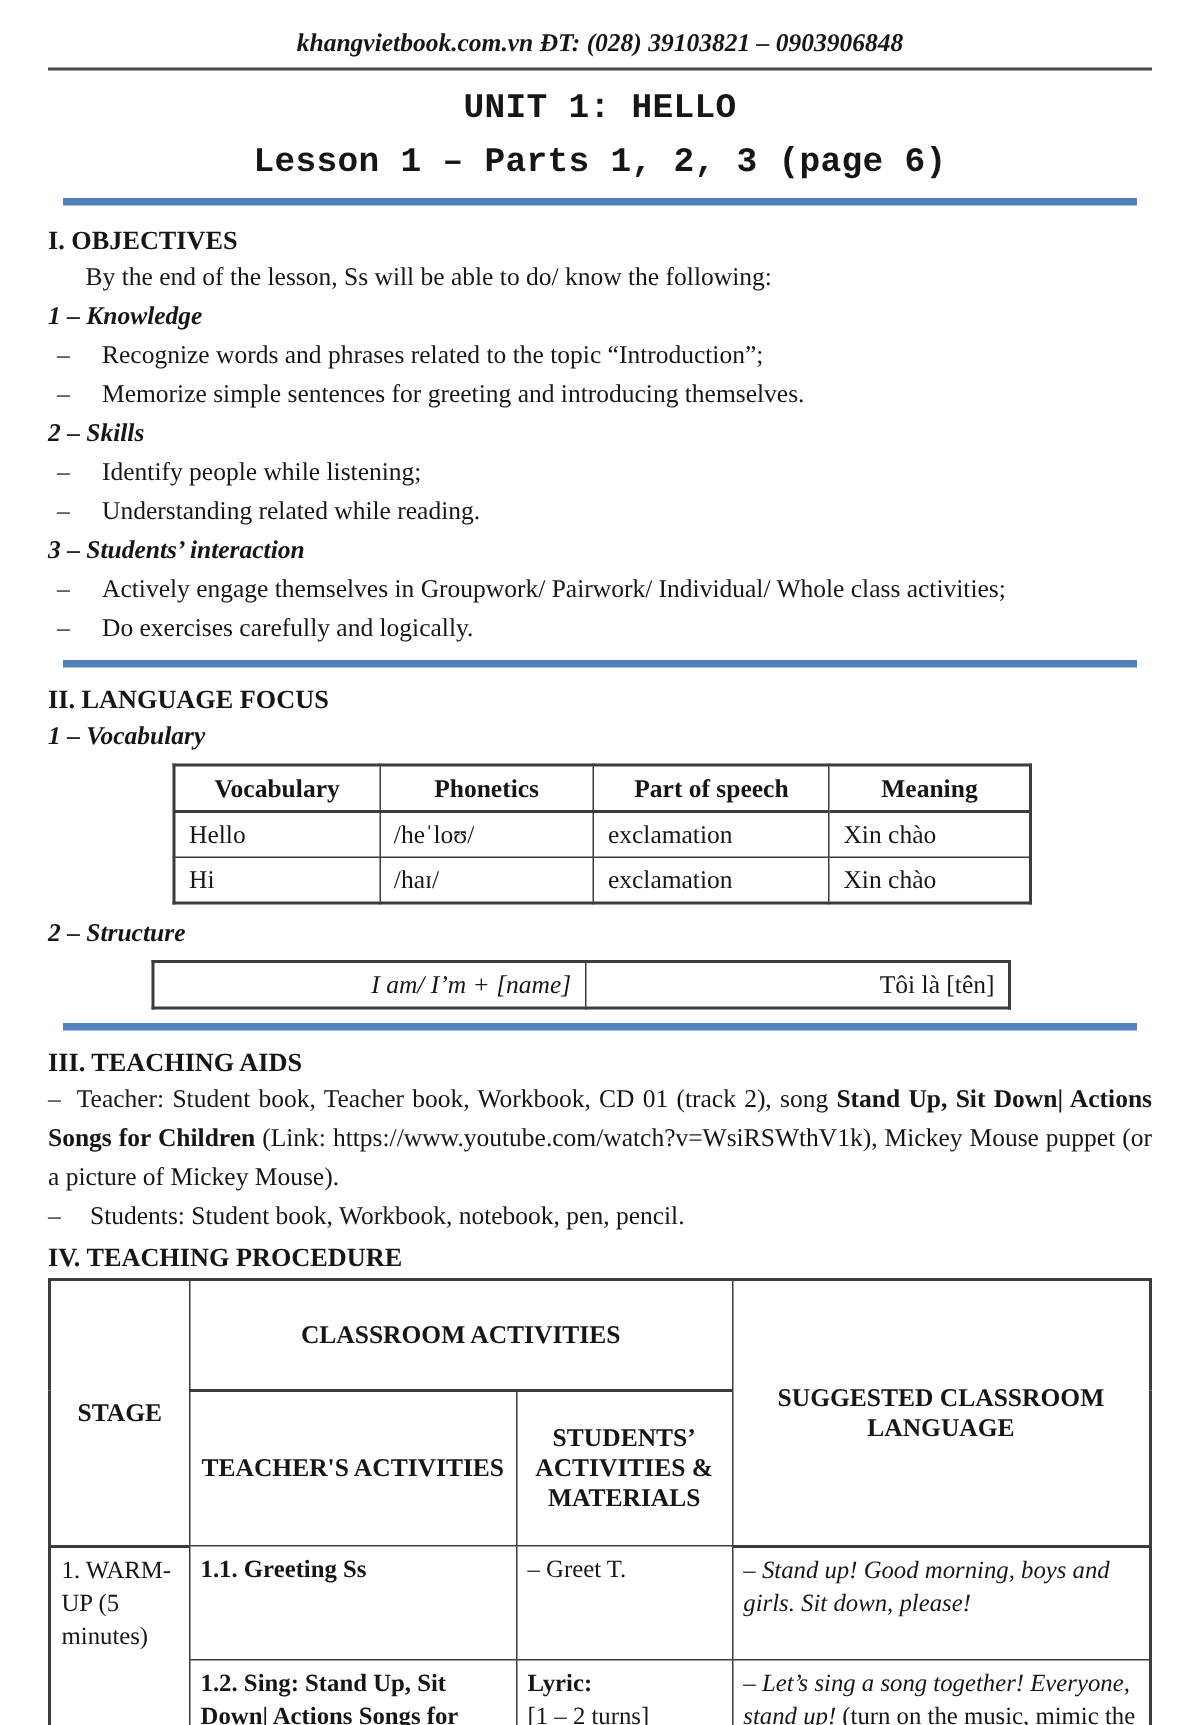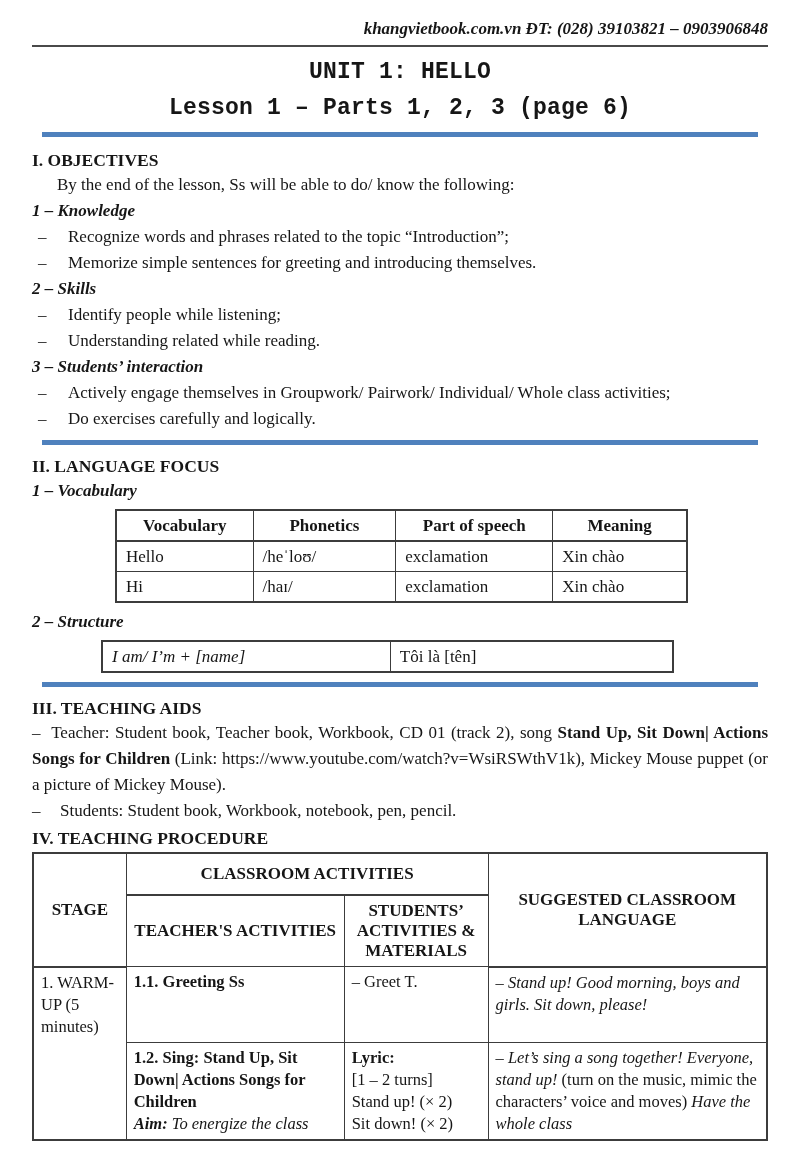--- a/index.html
+++ b/index.html
@@ -3,21 +3,21 @@
 <meta charset="utf-8">
 <style>
   html,body{margin:0;padding:0}
   body{
     width:800px;height:1150px;overflow:hidden;background:#ffffff;color:#161616;
     font-family:"Liberation Serif",serif;font-size:17px;position:relative;
   }
   .page{padding:18px 32px 0 32px}
 
   
-  .contact{font-weight:bold;font-style:italic;text-align:right;font-size:17px;line-height:22px}
+  .contact{font-weight:bold;font-style:italic;text-align:center;font-size:17px;line-height:22px}
   .header-rule{border:none;border-top:2px solid #4a4a4a;margin:5px 0 0 0}
   .title{font-family:Liberation Mono, monospace;font-weight:bold;text-align:center;font-size:23px;line-height:28px;letter-spacing:.2px}
   .unit{margin-top:11px}
   .lesson{margin-top:8px}
   .blue-rule{height:5px;background:#4f81bd;border:none;margin:10px 10px 0 10px}
 
   
   .sec-heading{font-weight:bold;font-size:17.5px;line-height:24px;margin-top:11px}
   .intro{line-height:26px;text-indent:25px}
   .group-label{font-weight:bold;font-style:italic;line-height:26px}
@@ -26,27 +26,27 @@
   .aids-para{line-height:26px;text-align:justify}
   .aids-para b{font-weight:bold}
 
   
   table{border-collapse:collapse}
   .mini-table{margin-top:5px;border:2px solid #3c3c3c}
   .mini-table th,.mini-table td{border:1px solid #3c3c3c;font-size:17px;padding:1px 9px;height:27px}
   .mini-table th{text-align:center;font-weight:bold;border-bottom-width:2px}
   .vocab{margin-left:83px;width:573px}
   .struct{margin-left:69px;width:573px}
-  .struct td{text-align:left}
+  .struct td{text-align:right}
   .cell-italic{font-style:italic}
 
   
   .proc{width:736px;margin-top:2px;border:2px solid #3c3c3c}
   .proc th,.proc td{border:1px solid #3c3c3c}
-  .proc th{font-weight:bold;text-align:center;vertical-align:middle;font-size:17px;line-height:20px;padding:4px 3px}
+  .proc th{font-weight:bold;text-align:center;vertical-align:middle;font-size:17px;line-height:20px;padding:20px 3px}
   .proc .hdr-top th{border-bottom-width:2px;height:32px}
   .proc .hdr-sub th{height:62px}
   .proc td{vertical-align:top;font-size:16.5px;line-height:22px;padding:4px 7px}
   .proc .row1 td{height:66px}
   .bold{font-weight:bold}
   .ital{font-style:italic}
   .upright{font-style:normal}
   .stage-cell{padding:4px 5px}
 </style>
 </head>

